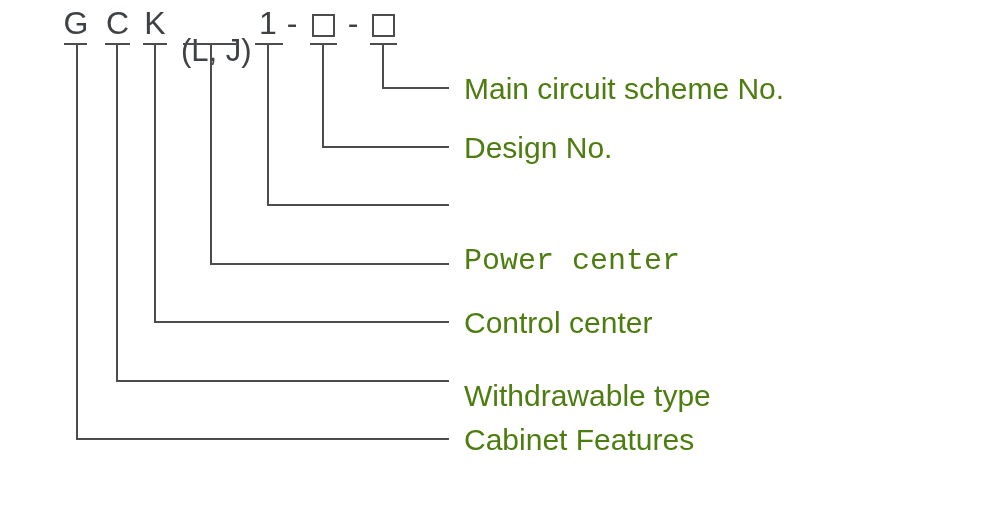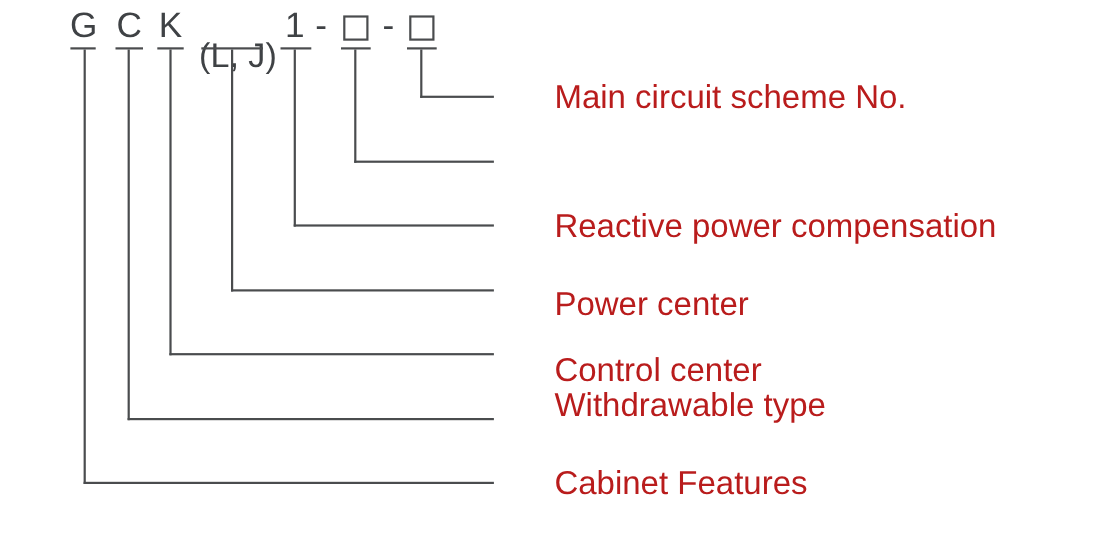--- a/index.html
+++ b/index.html
@@ -91,29 +91,28 @@
   .hl-7 { top: 438px; left: 76px;  width: 373px; }
 
   
   .lbl {
     position: absolute;
     left: 464px;
     height: 34px;
     line-height: 34px;
     font-size: 30px;
     white-space: nowrap;
-    color: #b91c1c;
-    margin-left: 40px;
+    color: #4d7c0f;
   }
   .lbl-1 { top: 72px; }
   .lbl-2 { top: 131px; }
   .lbl-3 { top: 189px; }
-  .lbl-4 { top: 260px; }
-  .lbl-5 { top: 320px; }
-  .lbl-6 { top: 352px; }
+  .lbl-4 { top: 244px; font-family: Liberation Mono, monospace; }
+  .lbl-5 { top: 306px; }
+  .lbl-6 { top: 379px; }
   .lbl-7 { top: 423px; text-align: center; }
 </style>
 </head>
 <body>
 
 <div class="stage">
 
   <div class="char ch-g">G</div>
   <div class="char ch-c">C</div>
   <div class="char ch-k">K</div>
@@ -142,19 +141,19 @@
 
   <div class="hl hl-1"></div>
   <div class="hl hl-2"></div>
   <div class="hl hl-3"></div>
   <div class="hl hl-4"></div>
   <div class="hl hl-5"></div>
   <div class="hl hl-6"></div>
   <div class="hl hl-7"></div>
 
   <div class="lbl lbl-1">Main circuit scheme No.</div>
-  <div class="lbl lbl-3">Reactive power compensation</div>
+  <div class="lbl lbl-2">Design No.</div>
   <div class="lbl lbl-4">Power center</div>
   <div class="lbl lbl-5">Control center</div>
   <div class="lbl lbl-6">Withdrawable type</div>
   <div class="lbl lbl-7">Cabinet Features</div>
 
 </div>
 
 </body></html>

